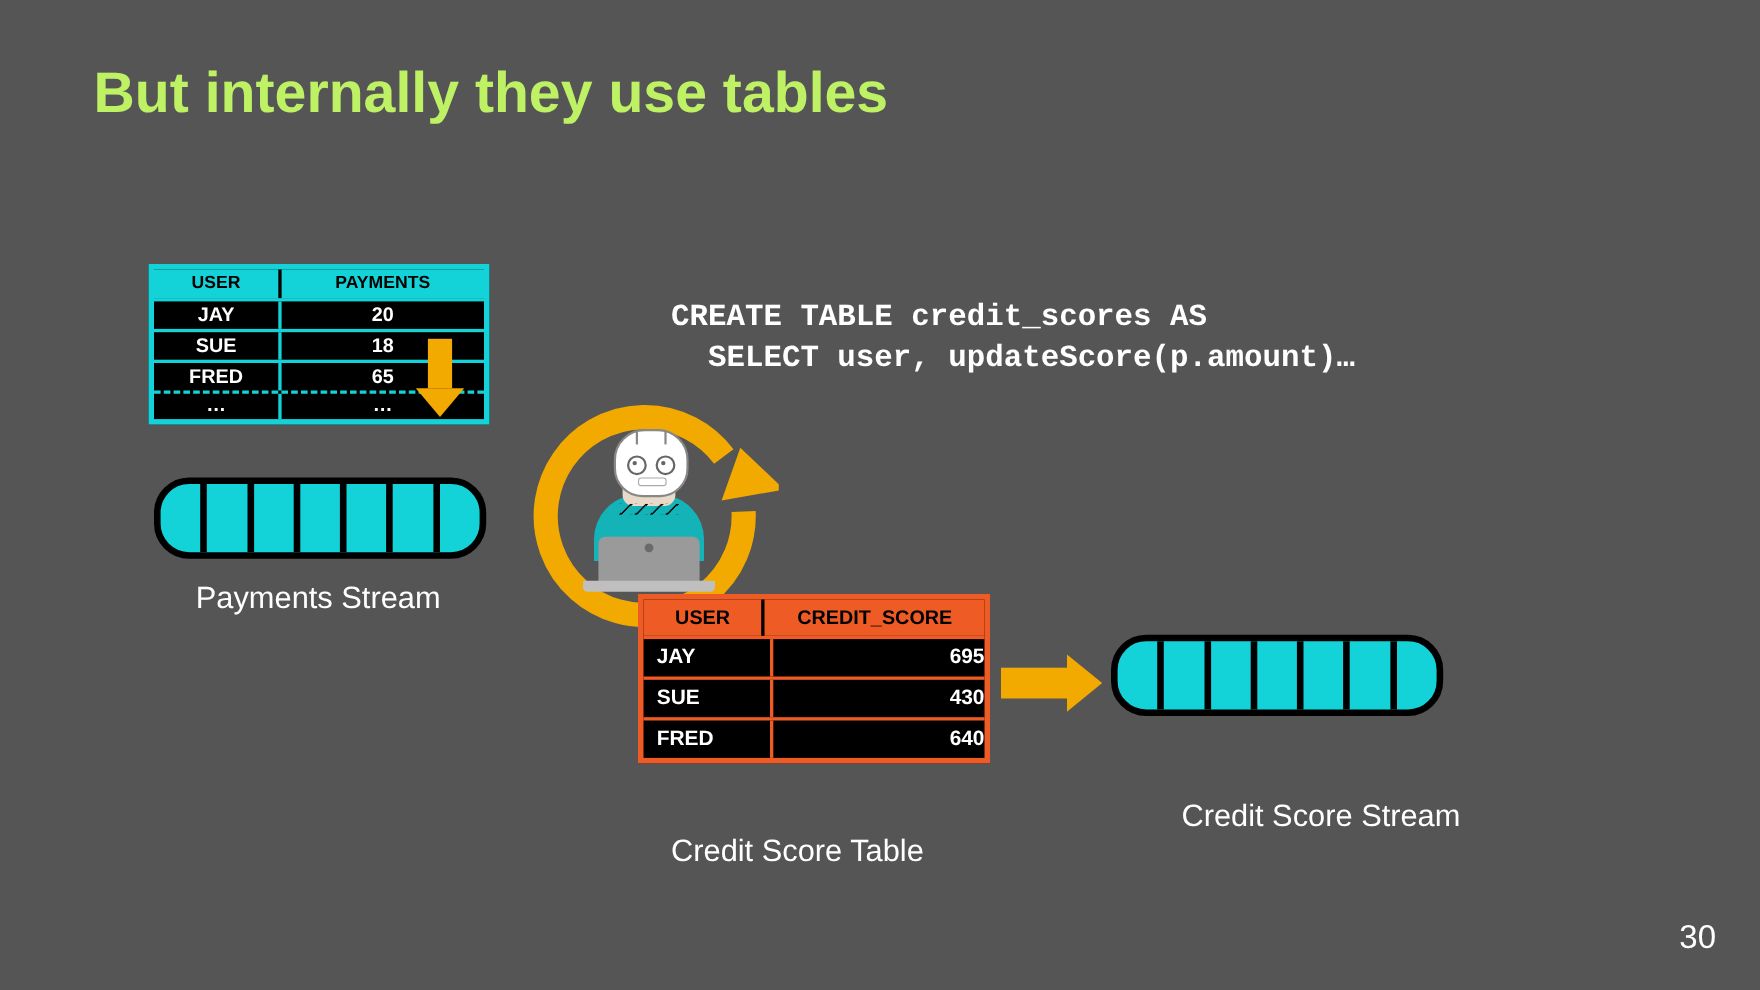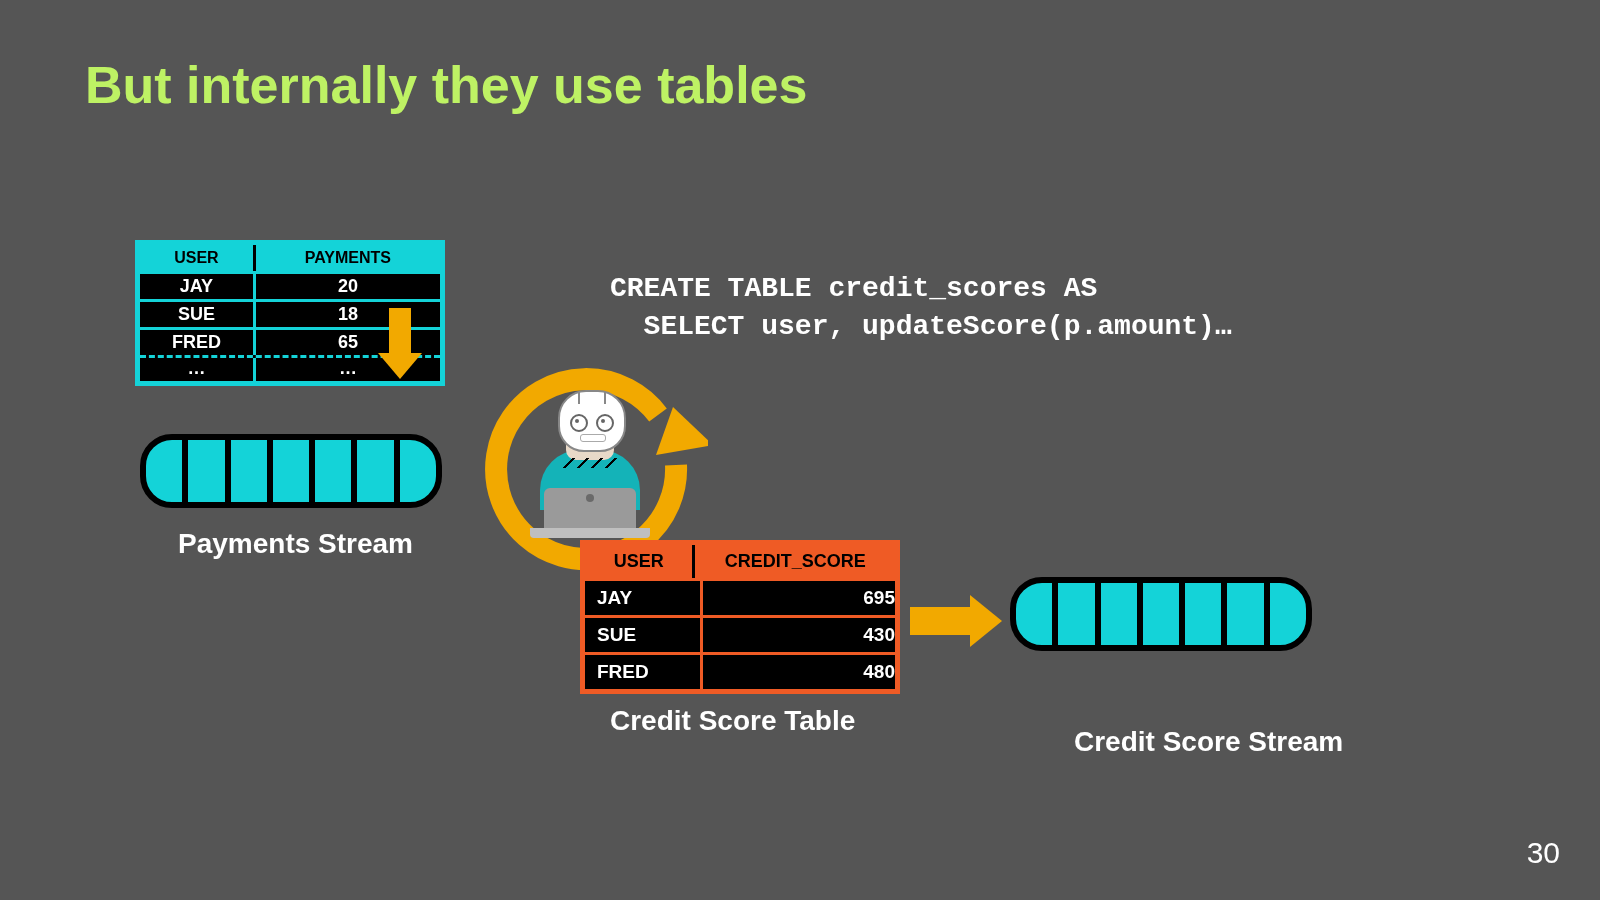--- a/index.html
+++ b/index.html
@@ -1,19 +1,19 @@
 <!DOCTYPE html>
 <html><head>
 <meta charset="utf-8">
 <style>
   html,body{margin:0;padding:0;width:1600px;height:900px;background:#555;font-family:Arial, Helvetica, sans-serif;overflow:hidden;}
   #slide{position:relative;width:1600px;height:900px;}
   .title{position:absolute;left:85px;top:55px;color:#bef264;font-size:52px;font-weight:700;}
   .code{position:absolute;left:610px;top:270px;color:#fff;font-family:"Courier New",monospace;font-size:28px;font-weight:700;line-height:1.35;white-space:pre;}
-  .label{position:absolute;color:#fff;font-size:28px;font-weight:bold;}
+  .label{position:absolute;color:#fff;font-size:28px;}
   .pagenum{position:absolute;right:40px;bottom:30px;color:#fff;font-size:30px;}
 
   
   .ptable{position:absolute;left:135px;top:240px;width:300px;background:#000;border:5px solid #14d3d8;}
   .ptable .hdr{display:flex;background:#14d3d8;color:#000;font-weight:700;}
   .ptable .hdr > div{padding:4px 0;text-align:center;}
   .ptable .hc1{width:38%;border-right:3px solid #000;}
   .ptable .hc2{width:62%;}
   .ptable .row{display:flex;color:#fff;border-top:3px solid #14d3d8;font-weight:700;}
   .ptable .row > div{text-align:center;padding:2px 0;font-size:18px;}
@@ -151,24 +151,24 @@
     <div class="row">
       <div class="c1">JAY</div>
       <div class="c2">695</div>
     </div>
     <div class="row">
       <div class="c1">SUE</div>
       <div class="c2">430</div>
     </div>
     <div class="row">
       <div class="c1">FRED</div>
-      <div class="c2">480</div>
+      <div class="c2">640</div>
     </div>
   </div>
-  <div class="label" style="left:610px;top:705px;">Credit Score Table</div>
+  <div class="label" style="left:610px;top:758px;">Credit Score Table</div>
 
   <div class="arrow-right" style="left:910px;top:595px;">
     <div class="shaft"></div>
       <div class="head"></div>
   </div>
 
   <div class="stream" style="left:1010px;top:577px;">
     <div class="seg"></div>
       <div class="seg"></div>
       <div class="seg"></div>

